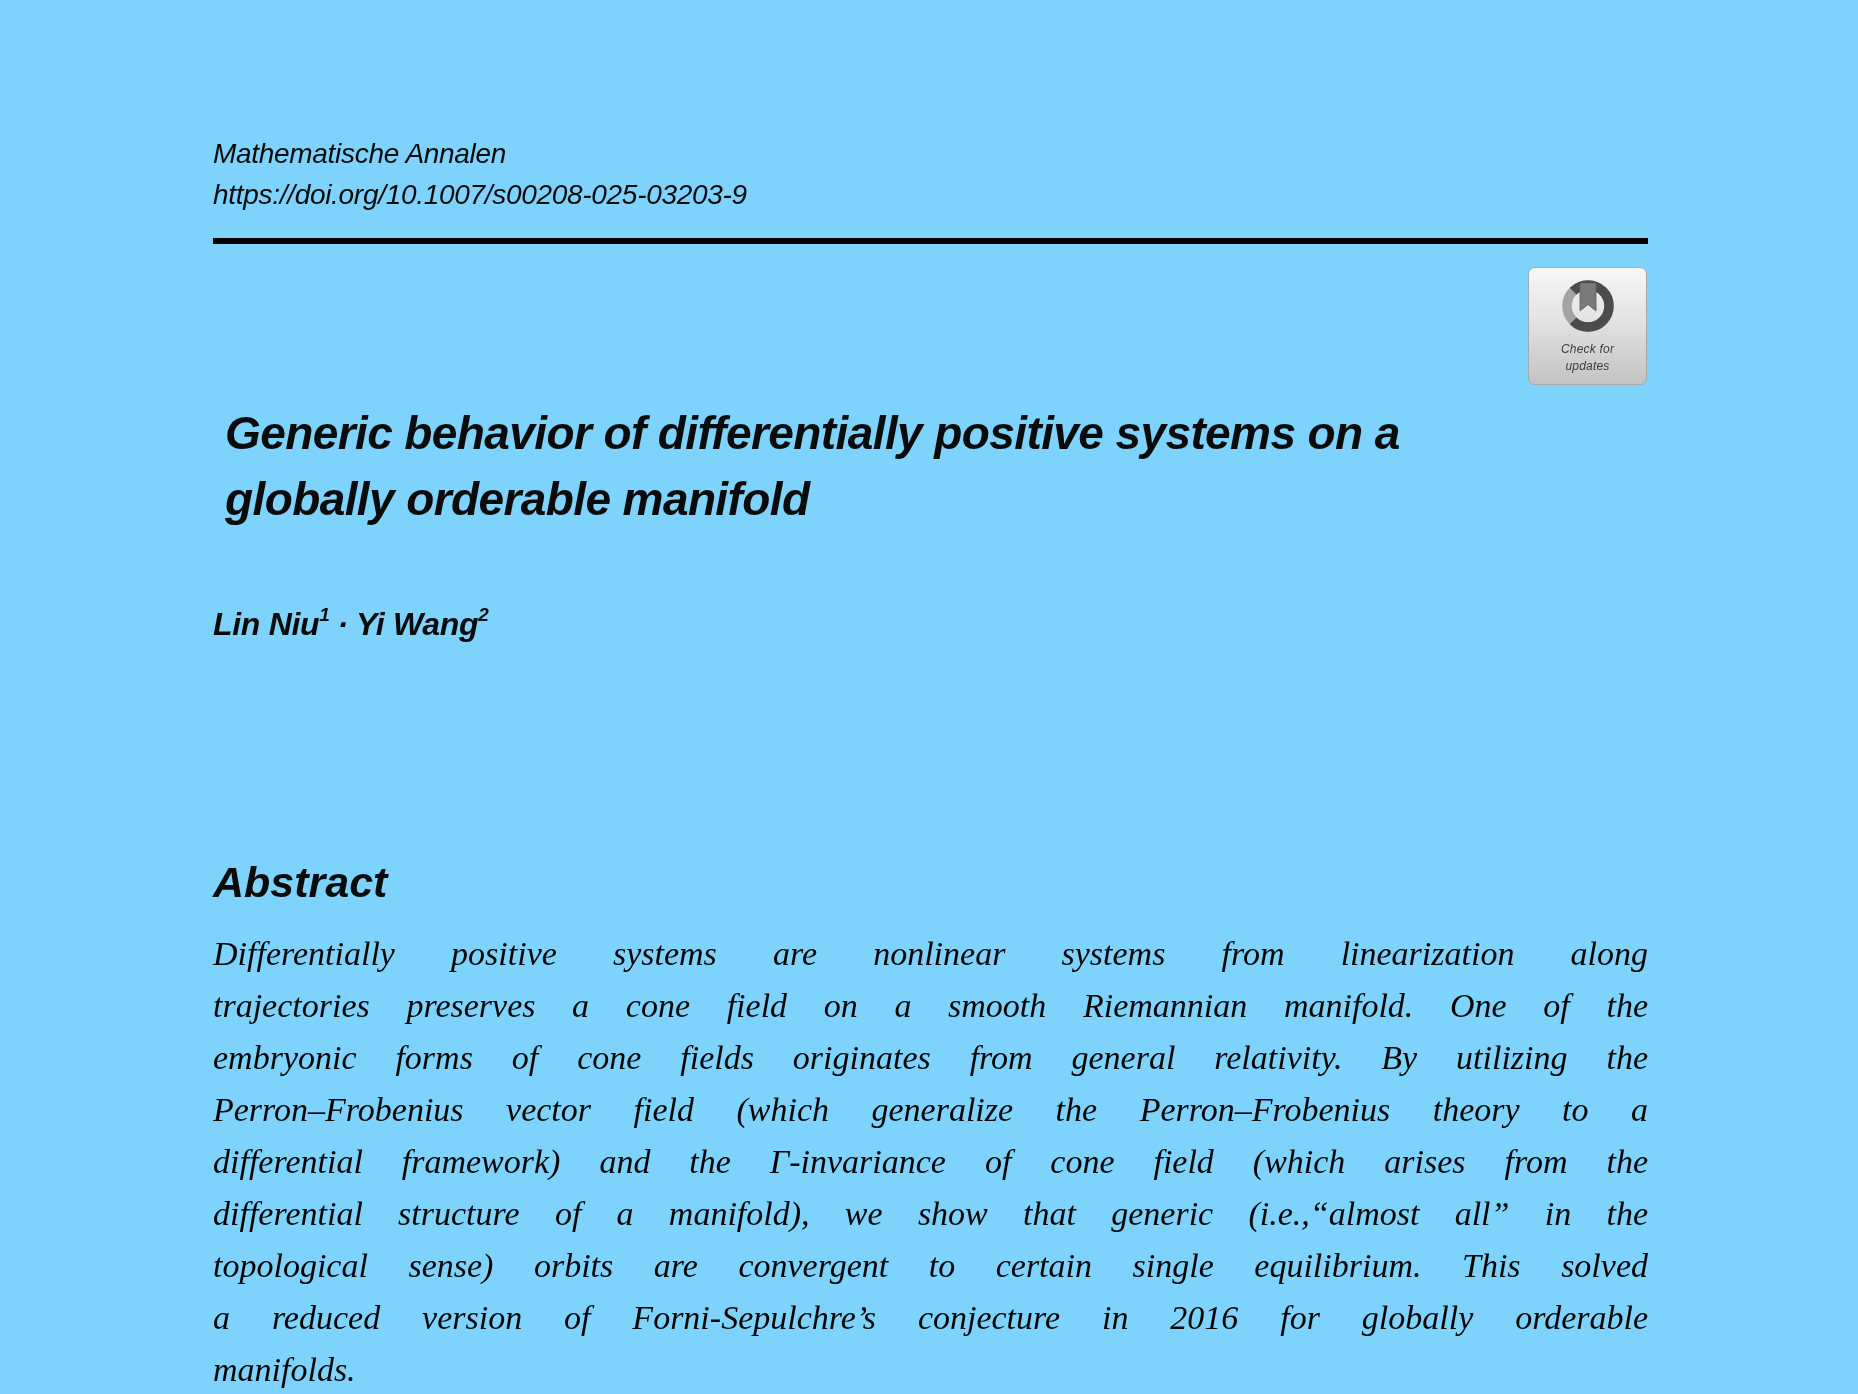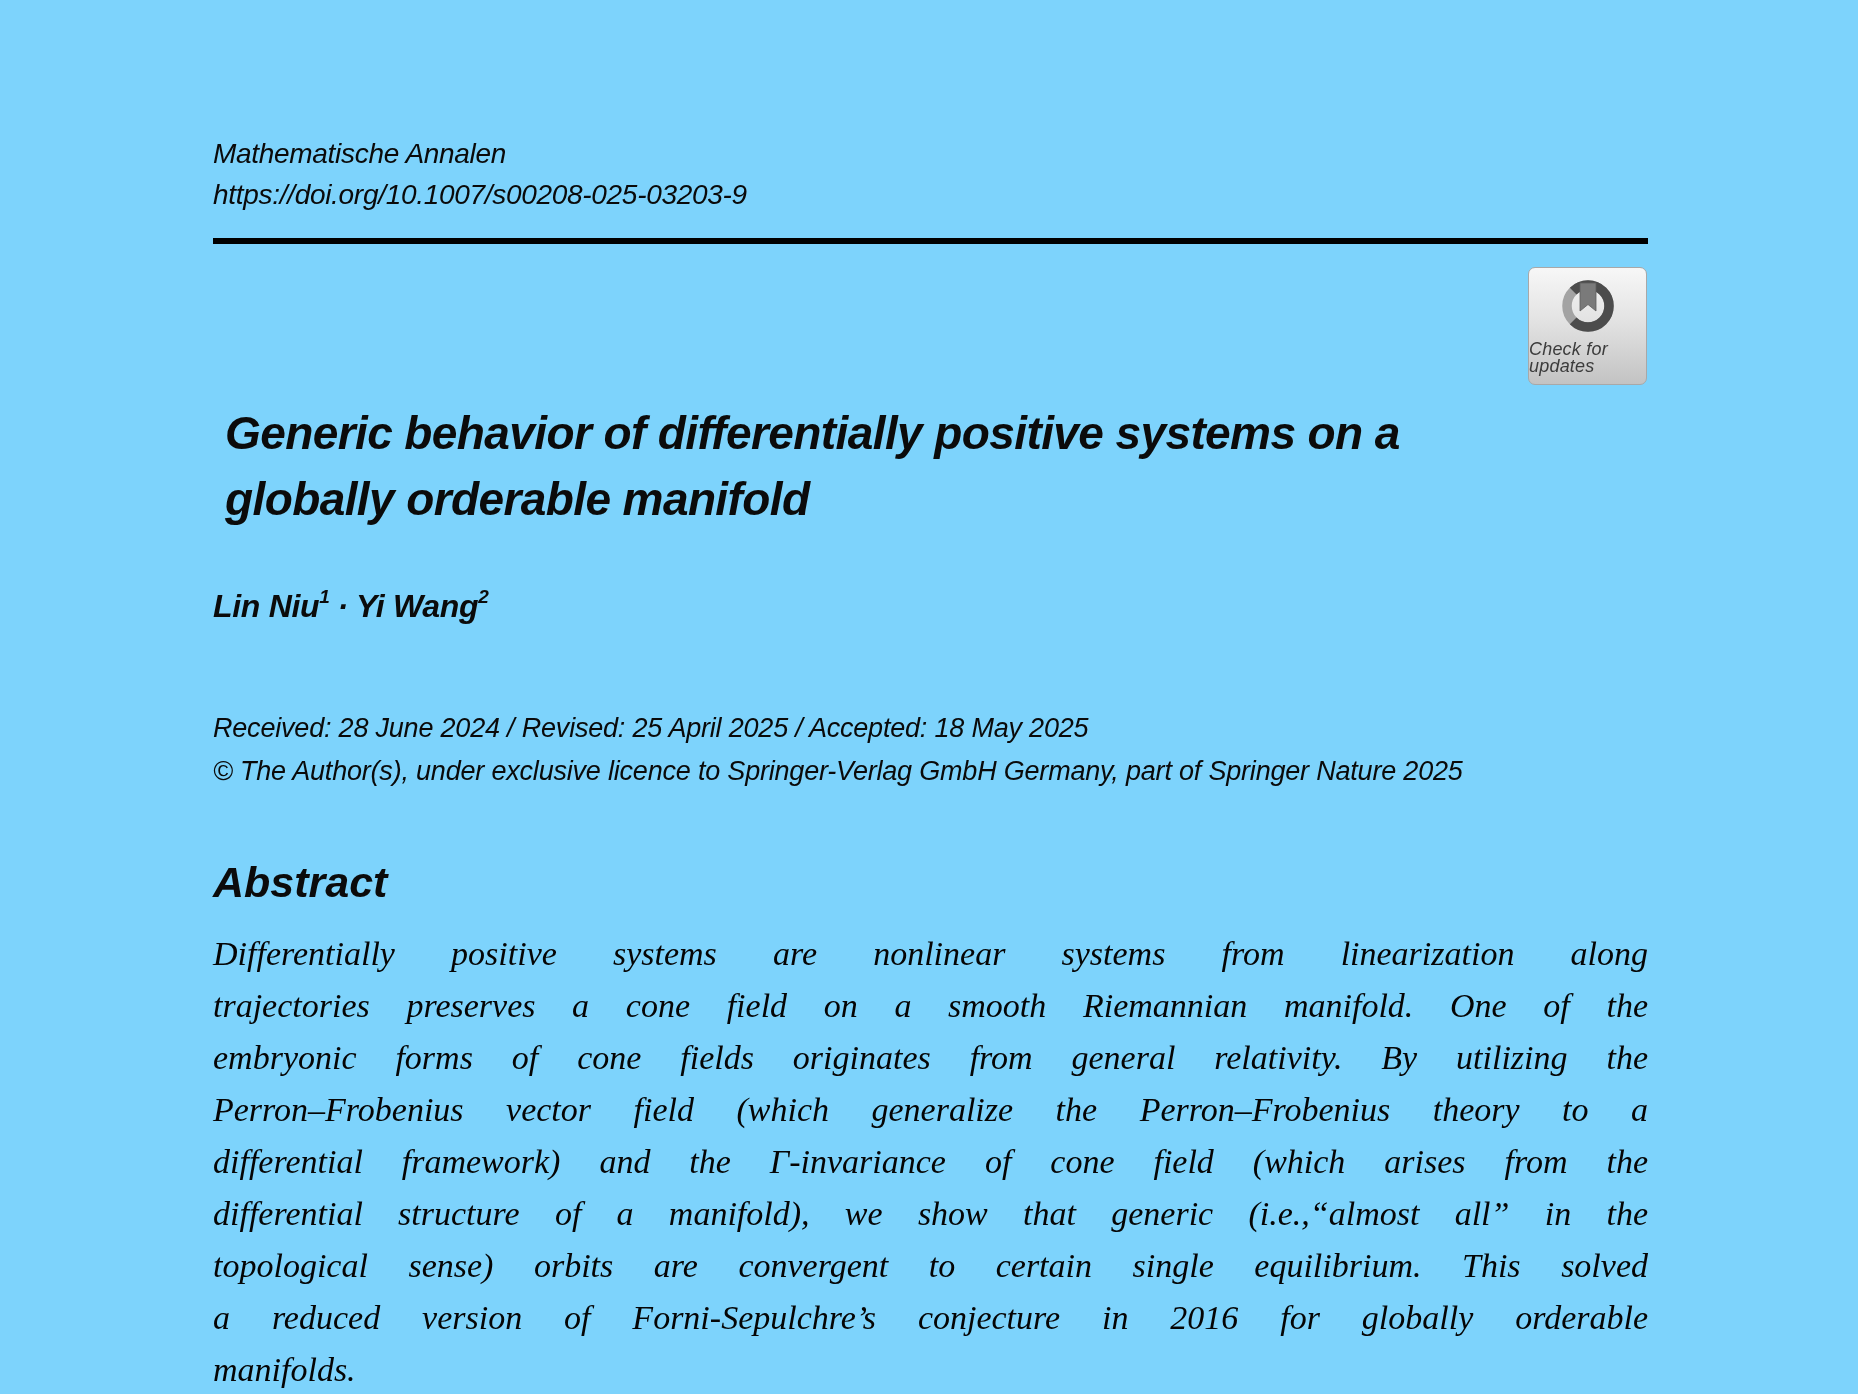--- a/index.html
+++ b/index.html
@@ -11,28 +11,28 @@
   .journal-head{position:absolute;left:213px;top:133px;font-size:28px;line-height:41px;
                 color:#0a0a0a;letter-spacing:-0.3px;}
   .doi{display:block;color:#0a0a0a;text-decoration:none;}
 
   .head-rule{position:absolute;left:213px;top:238px;width:1435px;height:6px;background:#000;}
 
   .crossmark{position:absolute;left:1528px;top:267px;width:119px;height:118px;
              border:1px solid #a8a8a8;border-radius:7px;box-sizing:border-box;
              background:linear-gradient(#f7f7f7,#e3e3e3 45%,#c3c3c3);cursor:pointer;}
   .crossmark svg{position:absolute;left:50%;top:7px;transform:translateX(-50%);}
-  .crossmark .badge-text{position:absolute;left:0;right:0;bottom:9px;
-             font-size:18px;line-height:17px;color:#3c3c3c;letter-spacing:0.2px;}
+  .crossmark .badge-text{position:absolute;left:0;right:0;bottom:9px;text-align:center;
+             font-size:12px;line-height:17px;color:#3c3c3c;letter-spacing:0.2px;}
 
   .title{position:absolute;left:213px;top:388px;font-size:46px;line-height:66px;
          font-weight:700;color:#0b0b0b;letter-spacing:-0.6px;}
   .title div{white-space:nowrap;}
 
-  .authors{position:absolute;left:213px;top:588px;font-size:32px;font-weight:700;
+  .authors{position:absolute;left:213px;top:606px;font-size:32px;font-weight:700;
            color:#0b0b0b;letter-spacing:-0.3px;}
   .authors sup{font-size:19px;position:relative;top:-2px;font-weight:700;}
   .authors .dot{padding:0 8px;}
 
   .meta{position:absolute;left:213px;top:707px;font-size:27px;line-height:43px;
         color:#0a0a0a;letter-spacing:-0.2px;}
   .meta div{white-space:nowrap;}
 
   .abstract-heading{position:absolute;left:213px;top:858px;font-size:43px;
         font-weight:700;color:#0b0b0b;}
@@ -68,24 +68,20 @@
 
   <h1 class="title" style="margin:12px;">
     <div>Generic behavior of differentially positive systems on a</div>
     <div>globally orderable manifold</div>
   </h1>
 
   <div class="authors">
     <span><span>Lin Niu</span><sup>1</sup></span><span class="dot">·</span><span><span>Yi Wang</span><sup>2</sup></span>
   </div>
 
-  <div class="meta">
-    <div>Received: 28 June 2024 / Revised: 25 April 2025 / Accepted: 18 May 2025</div>
-    <div>© The Author(s), under exclusive licence to Springer-Verlag GmbH Germany, part of Springer Nature 2025</div>
-  </div>
 
   <div class="abstract-heading sans">Abstract</div>
 
   <div class="abstract serif">
     <div class="line">Differentially positive systems are nonlinear systems from linearization along</div>
     <div class="line">trajectories preserves a cone field on a smooth Riemannian manifold. One of the</div>
     <div class="line">embryonic forms of cone fields originates from general relativity. By utilizing the</div>
     <div class="line">Perron–Frobenius vector field (which generalize the Perron–Frobenius theory to a</div>
     <div class="line">differential framework) and the Γ-invariance of cone field (which arises from the</div>
     <div class="line">differential structure of a manifold), we show that generic (i.e.,“almost all” in the</div>

